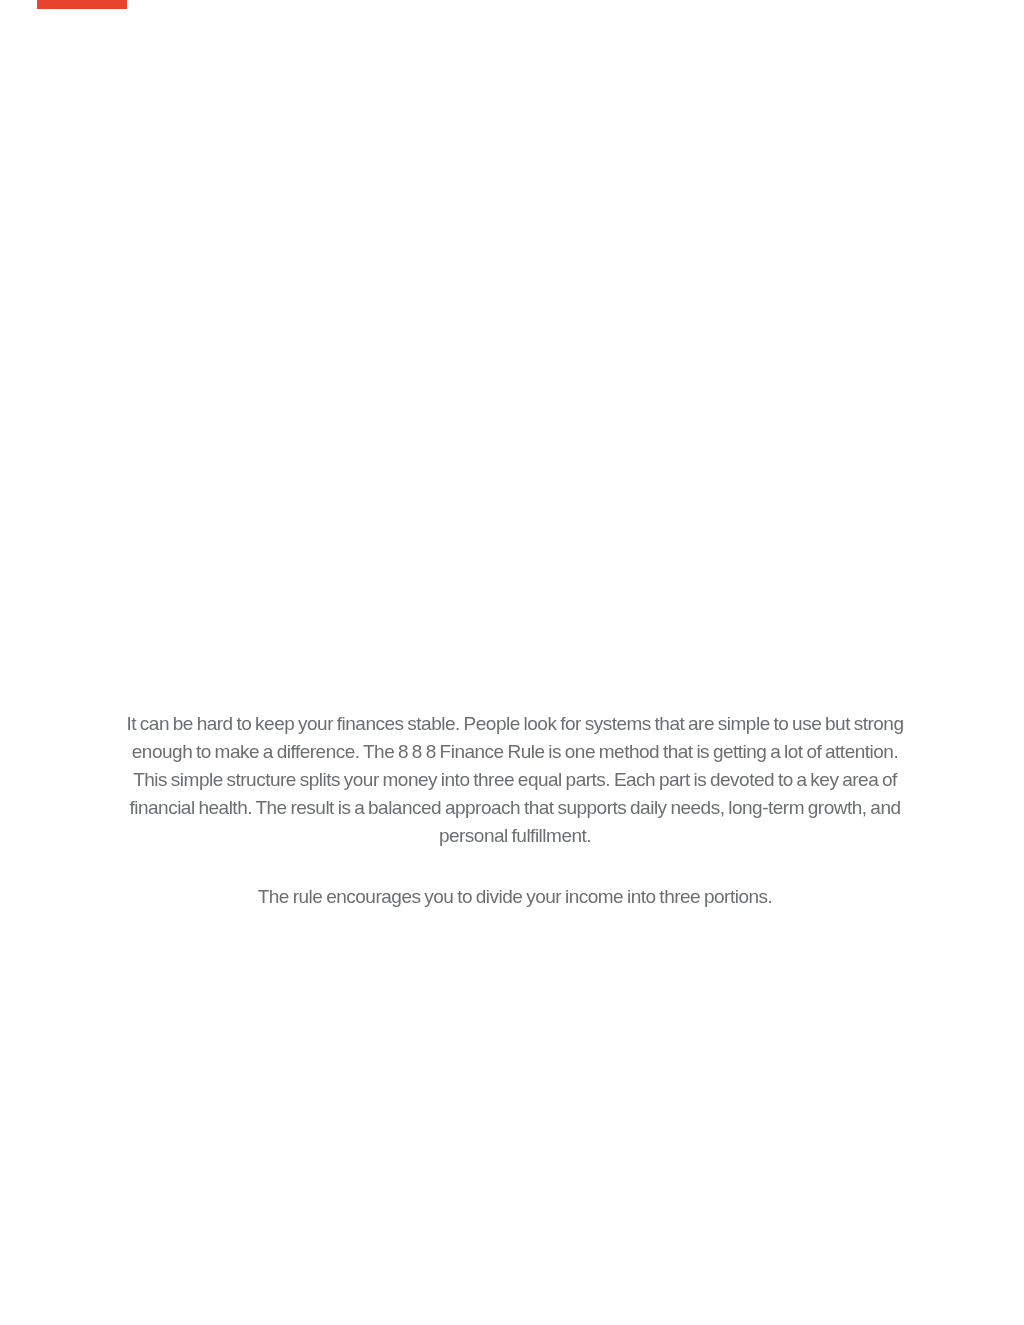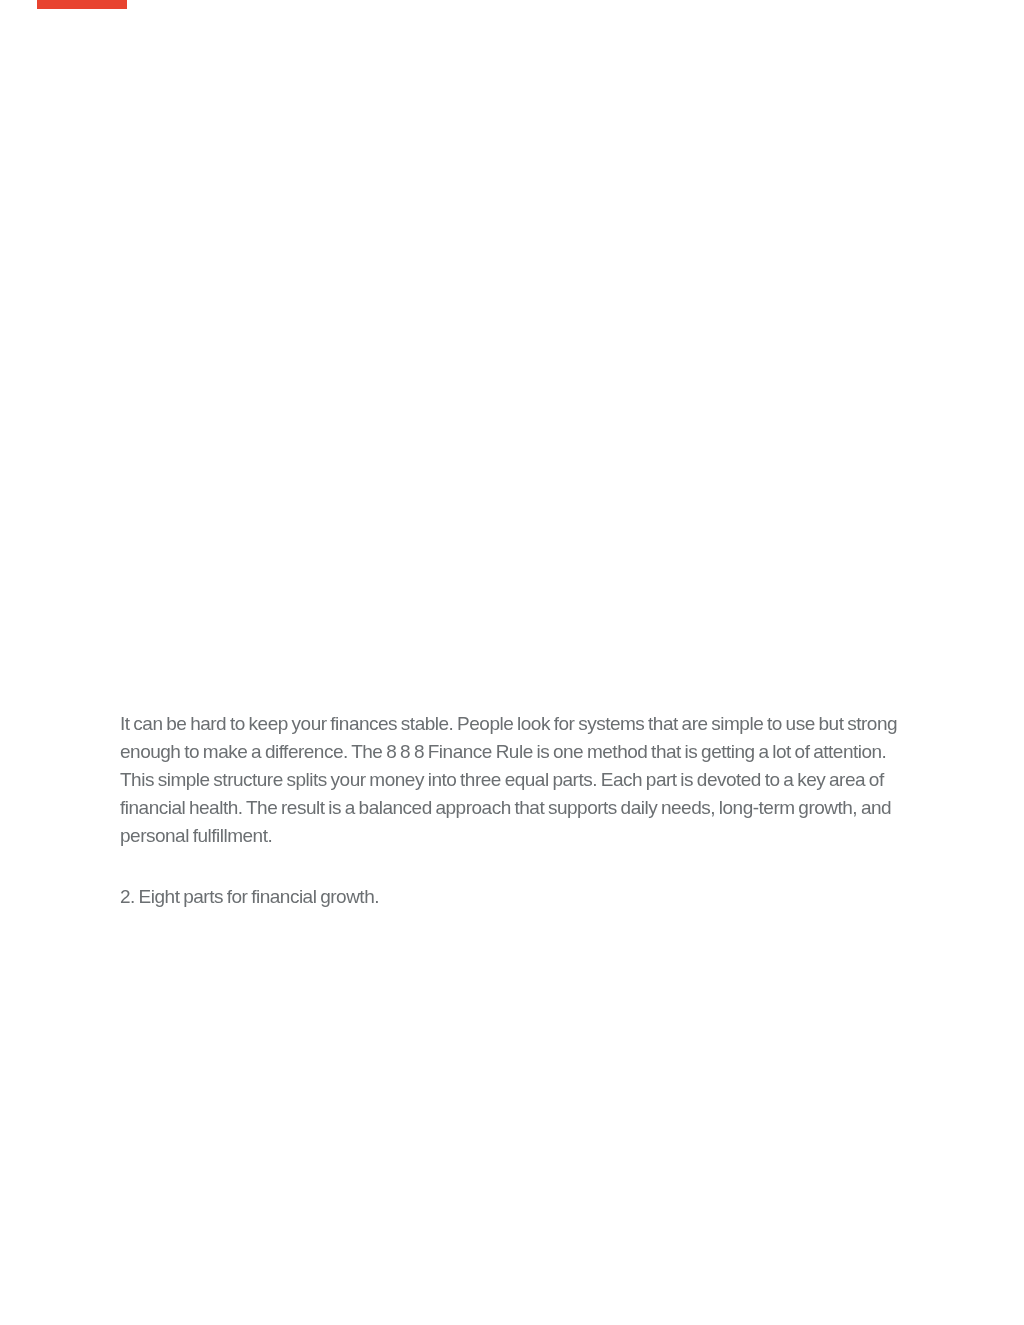--- a/index.html
+++ b/index.html
@@ -37,21 +37,21 @@
   .article p {
     margin: 0 0 33px 0;
     padding: 0;
   }
 </style>
 </head>
 <body style="background: rgb(255, 255, 255);">
 
 <div class="red-bar" style="background: rgb(232, 67, 47);"></div>
 
-<main class="article" style="color: rgb(107, 111, 114);">
+<main class="article" style="color: rgb(107, 111, 114); text-align: center;">
   <p>It can be hard to keep your finances stable. People look for systems that are simple to use but strong enough to make a difference. The 8 8 8 Finance Rule is one method that is getting a lot of attention. This simple structure splits your money into three equal parts. Each part is devoted to a key area of financial health. The result is a balanced approach that supports daily needs, long-term growth, and personal fulfillment.</p>
 
 
+  <p>The rule encourages you to divide your income into three portions.</p>
 
 
-  <p>2. Eight parts for financial growth.</p>
 
 </main>
 
 </body></html>

